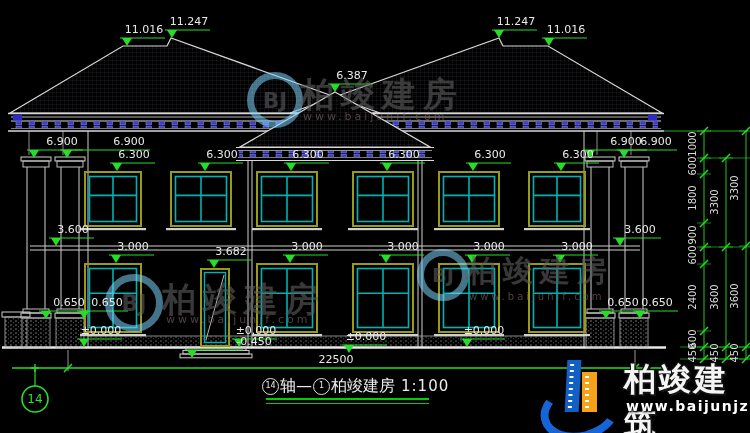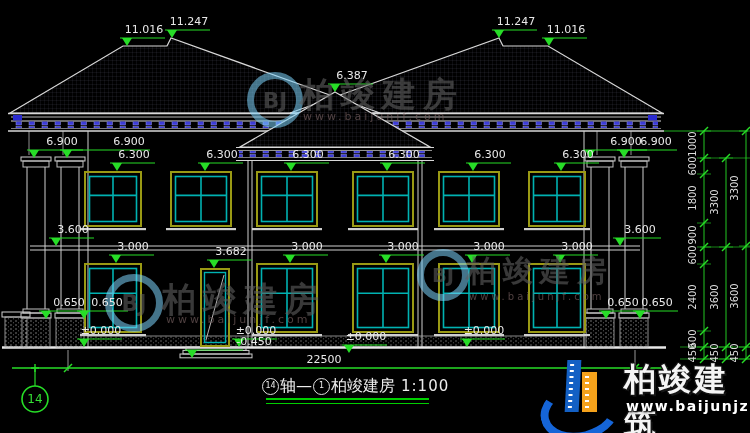--- a/index.html
+++ b/index.html
@@ -412,21 +412,21 @@
       <span class="vdim" style="left: 693px; top: 339px;">600</span>
       <span class="vdim" style="left: 693px; top: 353px;">450</span>
       <span class="vdim" style="left: 715px; top: 202px;">3300</span>
       <span class="vdim" style="left: 715px; top: 297px;">3600</span>
       <span class="vdim" style="left: 715px; top: 353px;">450</span>
       <span class="vdim" style="left: 735px; top: 188px;">3300</span>
       <span class="vdim" style="left: 735px; top: 296px;">3600</span>
       <span class="vdim" style="left: 735px; top: 353px;">450</span>
     </div>
 
-  <span id="dim-width" style="left:324px;top:366px">22500</span>
+  <span id="dim-width" style="left:336px;top:366px">22500</span>
 
   <div id="title-block">
     <span class="ax-circle">14</span>
       <span>轴—</span>
       <span class="ax-circle">1</span>
       <span>柏竣建房</span>
       <span id="title-scale">1:100</span>
   </div>
   <div class="t-underline" style="top:398px"></div>
   <div class="t-underline" style="top:402.5px;height:1.6px"></div>

